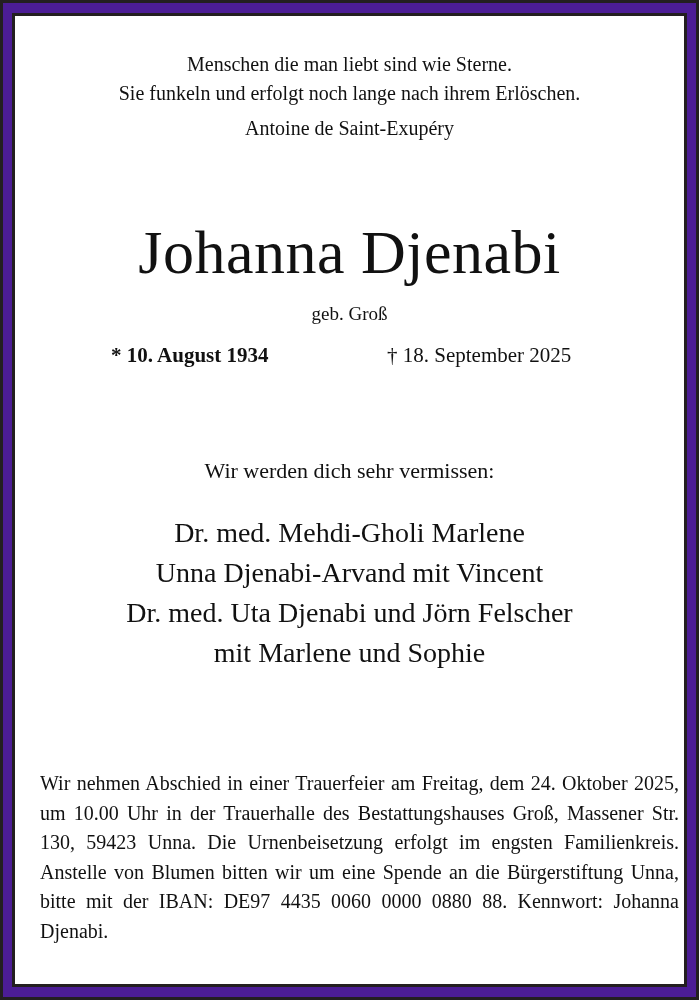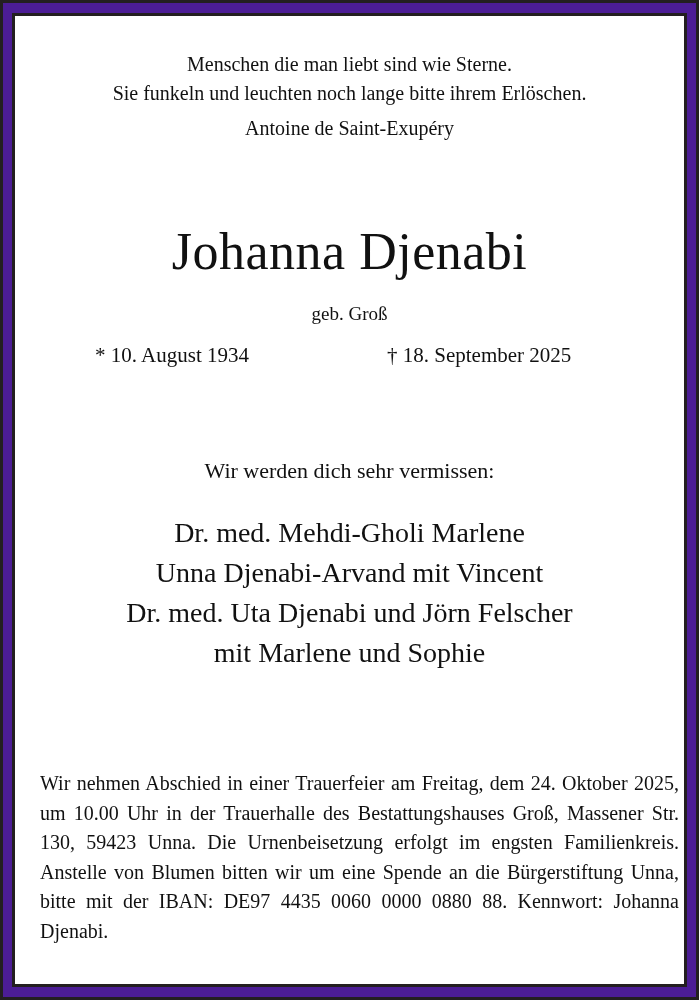--- a/index.html
+++ b/index.html
@@ -10,44 +10,44 @@
     }
     .inner-frame {
       position: absolute; left: 9px; top: 10px; right: 9px; bottom: 10px;
       border: 3px solid #231f20; background: #ffffff;
     }
     .serif { font-family: "Liberation Serif", "DejaVu Serif", serif; color: #111111; }
     .center { text-align: center; }
     .quote { position: absolute; left: 0; right: 0; top: 34px; font-size: 20px; line-height: 29px; }
     .quote .line { display: block; }
     .author { position: absolute; left: 0; right: 0; top: 98px; font-size: 20px; line-height: 29px; }
-    .name { position: absolute; left: 0; right: 0; top: 204px; font-size: 52px; line-height: 64px; letter-spacing: 0.5px; }
+    .name { position: absolute; left: 0; right: 0; top: 204px; font-size: 62px; line-height: 64px; letter-spacing: 0.5px; }
     .birthname { position: absolute; left: 0; right: 0; top: 285px; font-size: 19px; line-height: 26px; }
     .dates { position: absolute; top: 325px; font-size: 21px; line-height: 28px; }
-    .date-birth { left: 80px; }
+    .date-birth { left: 96px; font-weight: bold; }
     .date-death { left: 372px; }
     .miss { position: absolute; left: 0; right: 0; top: 440px; font-size: 22px; line-height: 30px; }
     .mourners { position: absolute; left: 0; right: 0; top: 497px; font-size: 28px; line-height: 40px; }
     .mourners .line { display: block; }
     .address { position: absolute; left: 25px; top: 690px; font-size: 20px; line-height: 28px; }
     .address .line { display: block; }
     .notice {
       position: absolute; left: 25px; width: 639px; top: 753px;
       font-size: 20px; line-height: 29.5px; text-align: justify; text-align-last: left;
     }
   </style>
 </head>
 <body>
 
 <div class="outer-frame">
   <div class="inner-frame">
 
     <div class="quote serif center">
       <span class="line">Menschen die man liebt sind wie Sterne.</span>
-      <span class="line">Sie funkeln und leuchten noch lange bitte ihrem Erlöschen.</span>
+      <span class="line">Sie funkeln und erfolgt noch lange nach ihrem Erlöschen.</span>
     </div>
     <div class="author serif center">Antoine de Saint-Exupéry</div>
 
     <div class="name serif center">Johanna Djenabi</div>
     <div class="birthname serif center">geb. Groß</div>
 
     <div class="dates date-birth serif">
       <span>*</span>
       <span>10. August 1934</span>
     </div>

